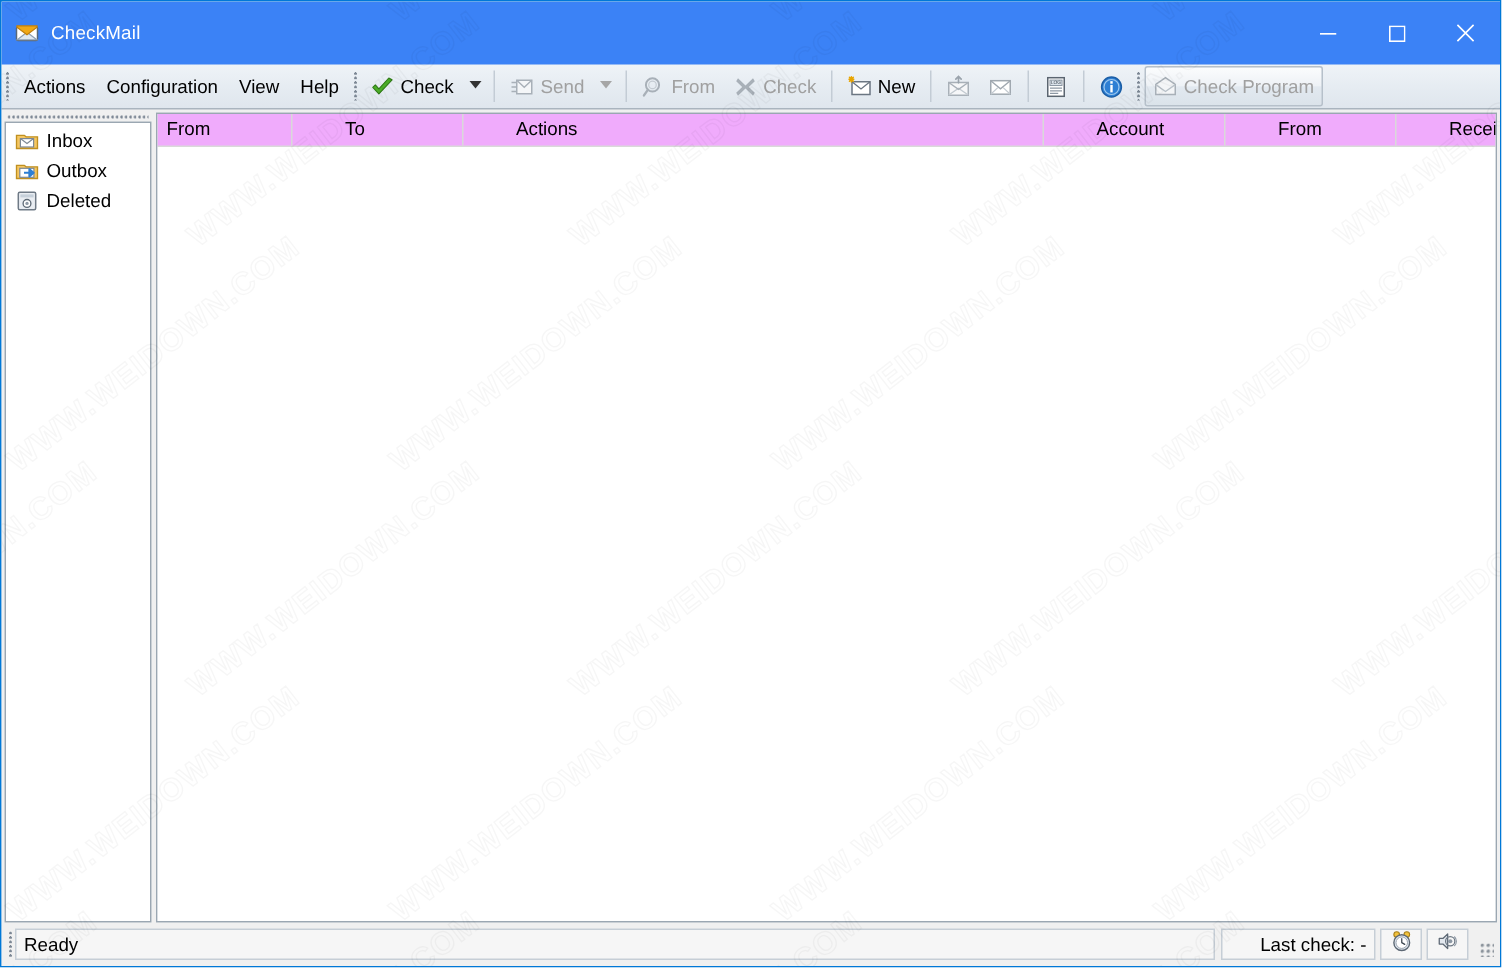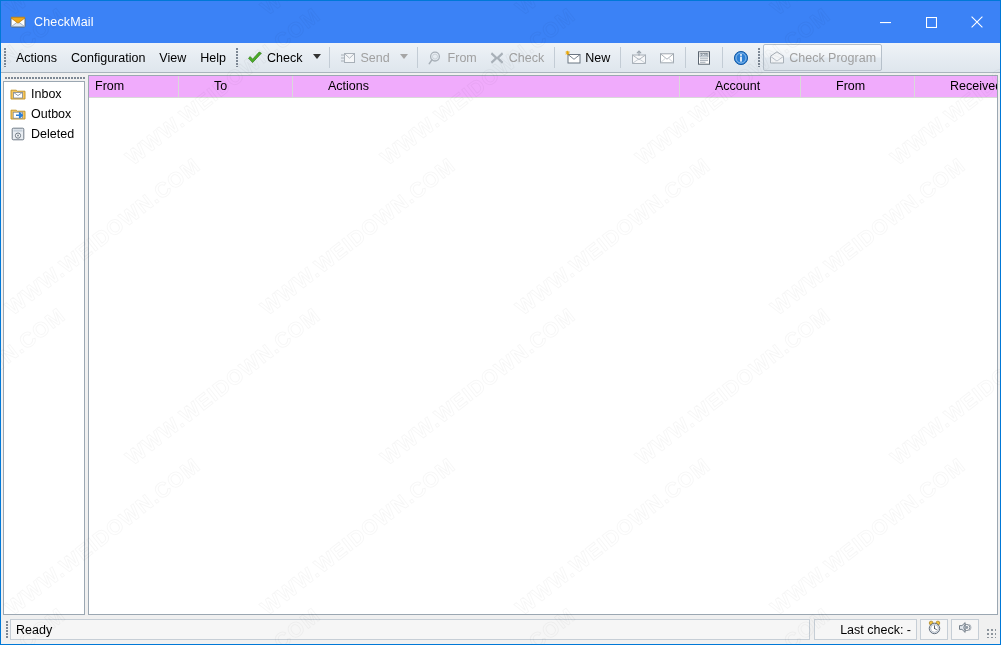--- a/index.html
+++ b/index.html
@@ -161,21 +161,21 @@
   .bodyarea {
     flex: 1 1 auto;
     display: flex;
     background: #f0f0f0;
     padding: 0;
     position: relative;
     z-index: 2;
     min-height: 0;
   }
   .sidebar-wrap {
-    width: 84px;
+    width: 100px;
     flex: 0 0 auto;
     display: flex;
     flex-direction: column;
     padding: 2px 0 2px 2px;
     box-sizing: border-box;
   }
   .sidebar-grip {
     height: 6px;
     display: flex;
     align-items: center;

